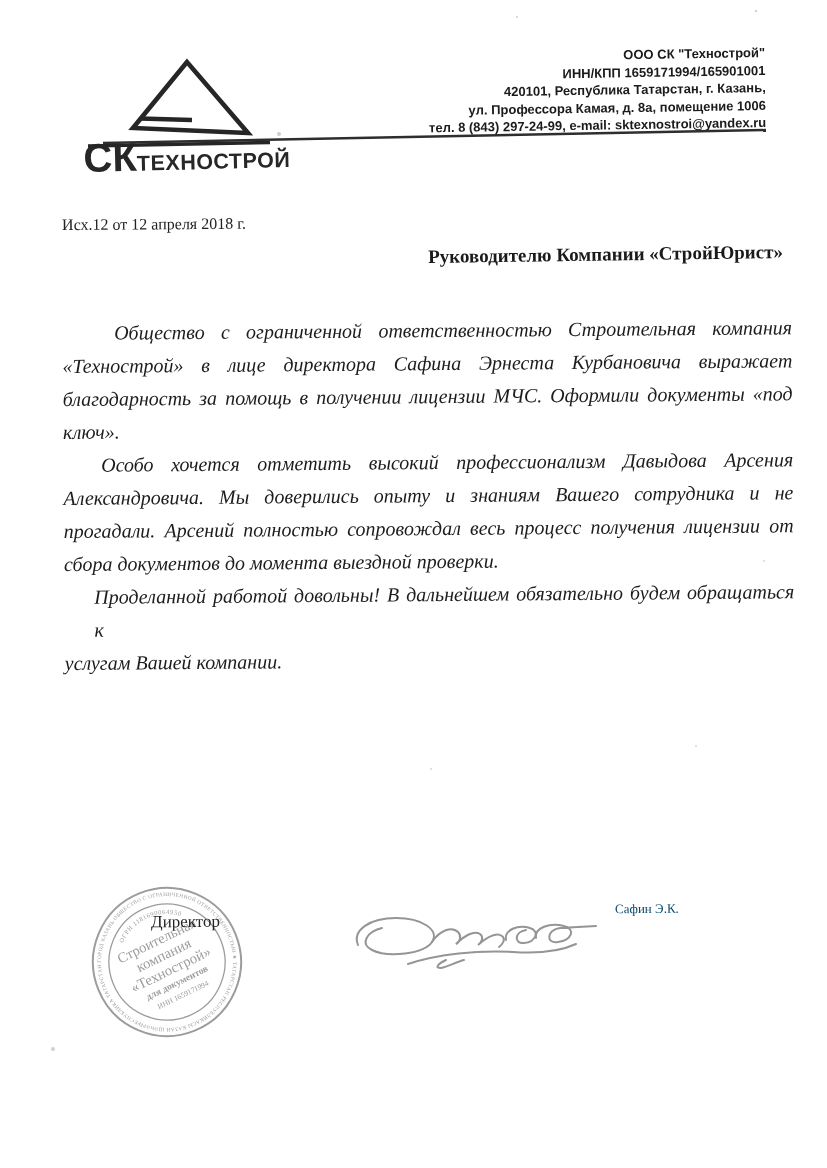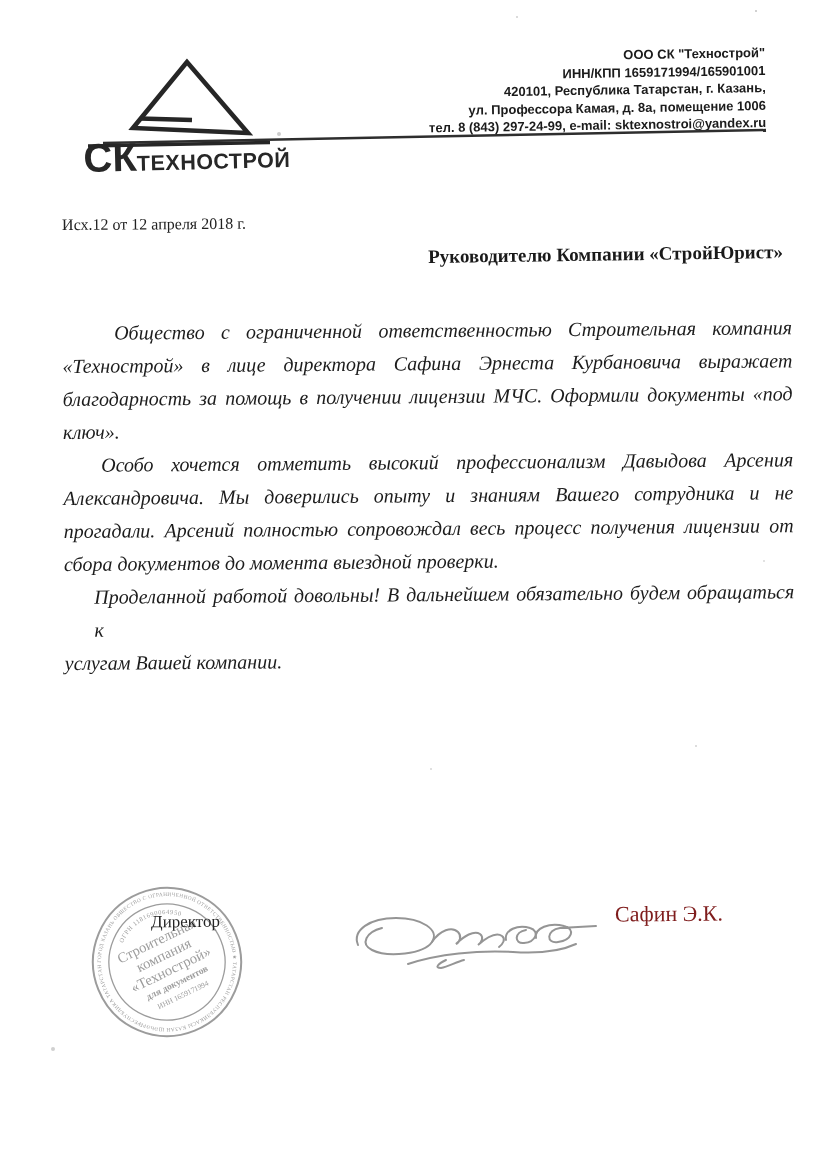--- a/index.html
+++ b/index.html
@@ -46,21 +46,21 @@
   .body-text .p2 .first{padding-left:38px;}
   .body-text .p3 .first{padding-left:30px;}
   
   .stamp{position:absolute;left:82px;top:877px;filter:blur(0.25px);}
   .director-title{
     position:absolute;left:151px;top:912px;font-size:17px;color:#242424;
     white-space:nowrap;transform:rotate(-0.6deg);
   }
   .sig{position:absolute;left:348px;top:900px;}
   .signer-name{
-    position:absolute;left:615px;top:901px;font-size:22px;color:#7f1d1d;
+    position:absolute;left:615px;top:901px;font-size:13px;color:#0c4a6e;
     white-space:nowrap;transform:rotate(-0.5deg);
   }
   
   .noise{
     position:absolute;left:755px;top:10px;width:2px;height:2px;border-radius:50%;
     background:#c2c2c2;
     box-shadow:-239px 6px 0 0 #cfcfcf, -477px 123px 0 1px #cdcdcd,
                -60px 735px 0 0 #d2d2d2, -325px 758px 0 0 #d6d6d6,
                -703px 1038px 0 1px #d0d0d0, 8px 550px 0 0 #d8d8d8;
   }

